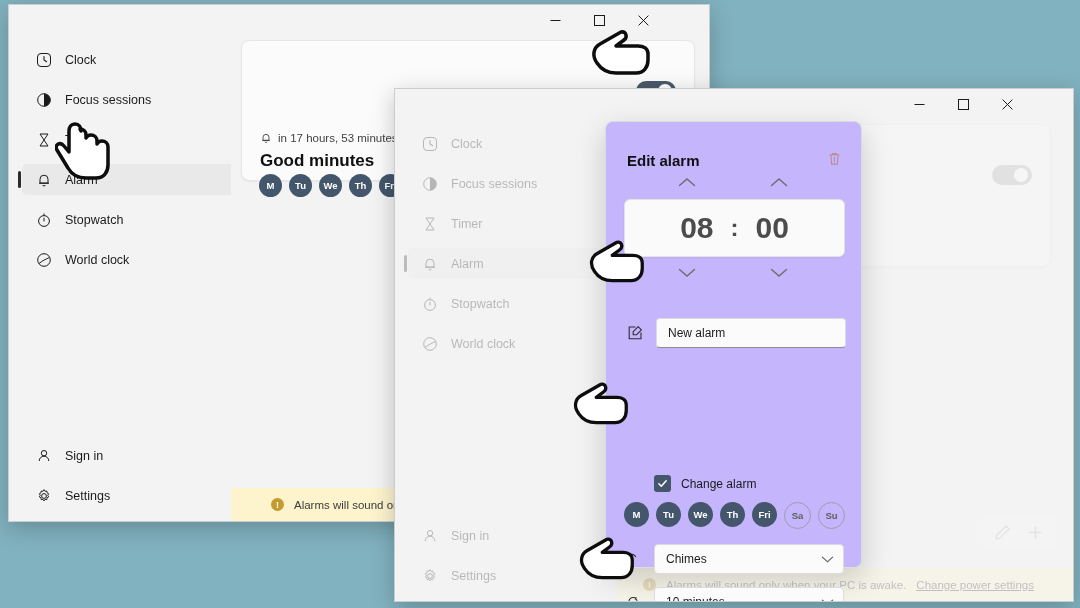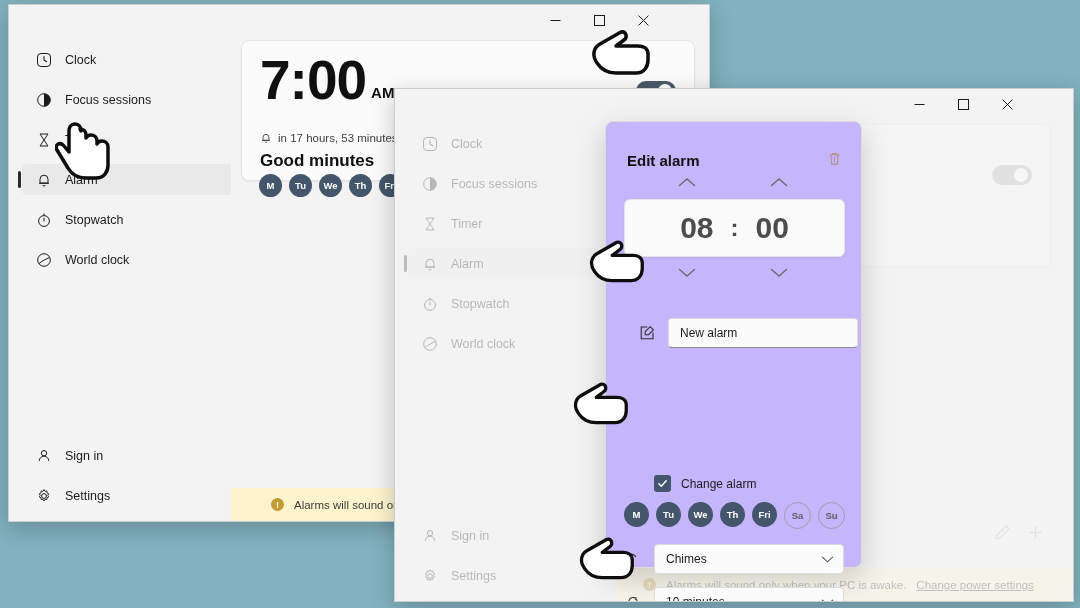--- a/index.html
+++ b/index.html
@@ -243,24 +243,20 @@
               </svg>
           </span>
           <span>Settings</span>
         </div>
       </div>
     </div>
 
     <div class="content">
 
       <div class="alarm-card" style="left:10px; top:4px; width:452px; height:139px;">
-        <div style="position:absolute; left:18px; top:12px; display:flex; align-items:flex-end;">
-          <span class="alarm-time">7:00</span>
-          <span class="alarm-ampm" style="margin-bottom:7px;">AM</span>
-        </div>
         <div class="alarm-sub" style="position:absolute; left:18px; top:91px;">
           <span style="display:flex;">
             <svg width="12" height="12" viewBox="0 0 16 16">
                 <path d="M4 11 V7.2 A4 4 0 0 1 12 7.2 V11 Z" fill="none" stroke="#414141" stroke-width="1.2"></path>
                 <line x1="3" y1="11.3" x2="13" y2="11.3" stroke="#414141" stroke-width="1.2"></line>
                 <path d="M6.6 13 a1.5 1.5 0 0 0 2.8 0" fill="none" stroke="#414141" stroke-width="1.2"></path>
               </svg>
           </span>
           <span>in 17 hours, 53 minutes</span>
         </div>
@@ -466,21 +462,21 @@
         <svg width="18" height="11" viewBox="0 0 18 11">
             <path d="M1.5 2.5 L9 9 L16.5 2.5" fill="none" stroke="#6d6d6d" stroke-width="1.4" stroke-linecap="round"></path>
           </svg>
       </div>
       <div class="chev" style="position:absolute; left:154px; top:139px; width:38px; height:22px;">
         <svg width="18" height="11" viewBox="0 0 18 11">
             <path d="M1.5 2.5 L9 9 L16.5 2.5" fill="none" stroke="#6d6d6d" stroke-width="1.4" stroke-linecap="round"></path>
           </svg>
       </div>
 
-      <div class="field-row" style="position:absolute; left:32px; top:196px; width:220px;">
+      <div class="field-row" style="position:absolute; left:20px; top:196px; width:220px;">
         <span class="field-ico">
           <svg width="16" height="16" viewBox="0 0 16 16">
               <path d="M8.4 2 H2.2 V13.8 H14 V7.6" fill="none" stroke="#2e2e2e" stroke-width="1.1"></path>
               <path d="M11.2 1.6 L14.4 4.8 L9.4 9.8 H6.2 V6.6 Z" fill="none" stroke="#2e2e2e" stroke-width="1.1" stroke-linejoin="round"></path>
             </svg>
         </span>
         <div class="textbox">
           <span>New alarm</span>
         </div>
       </div>

